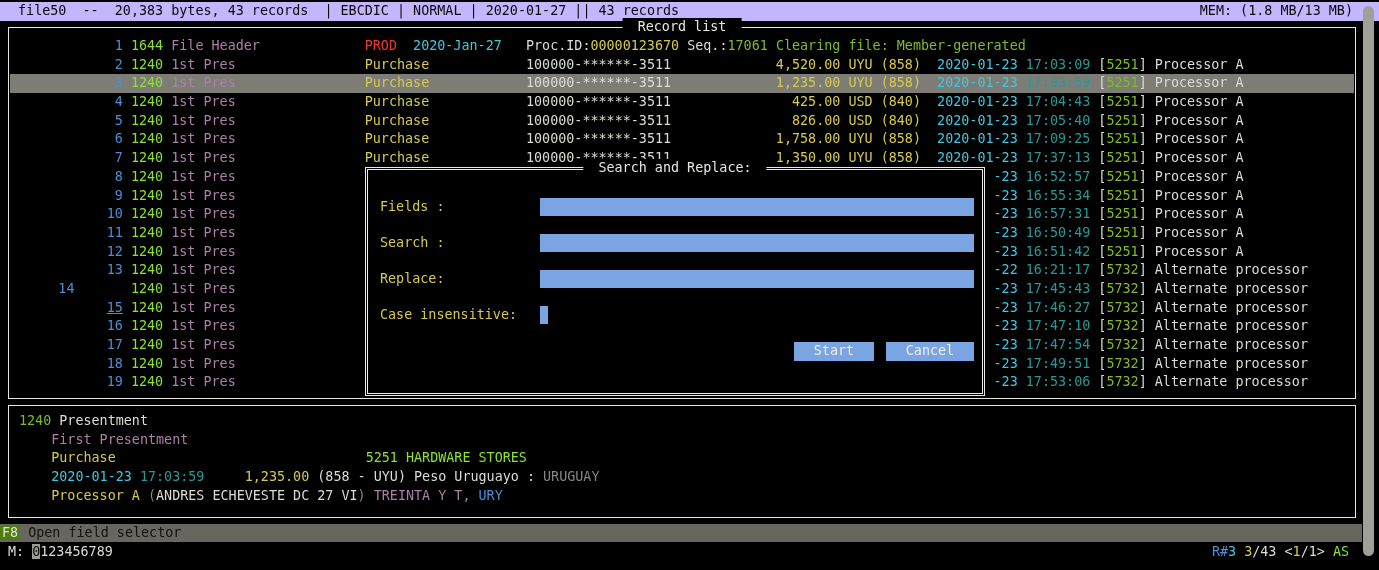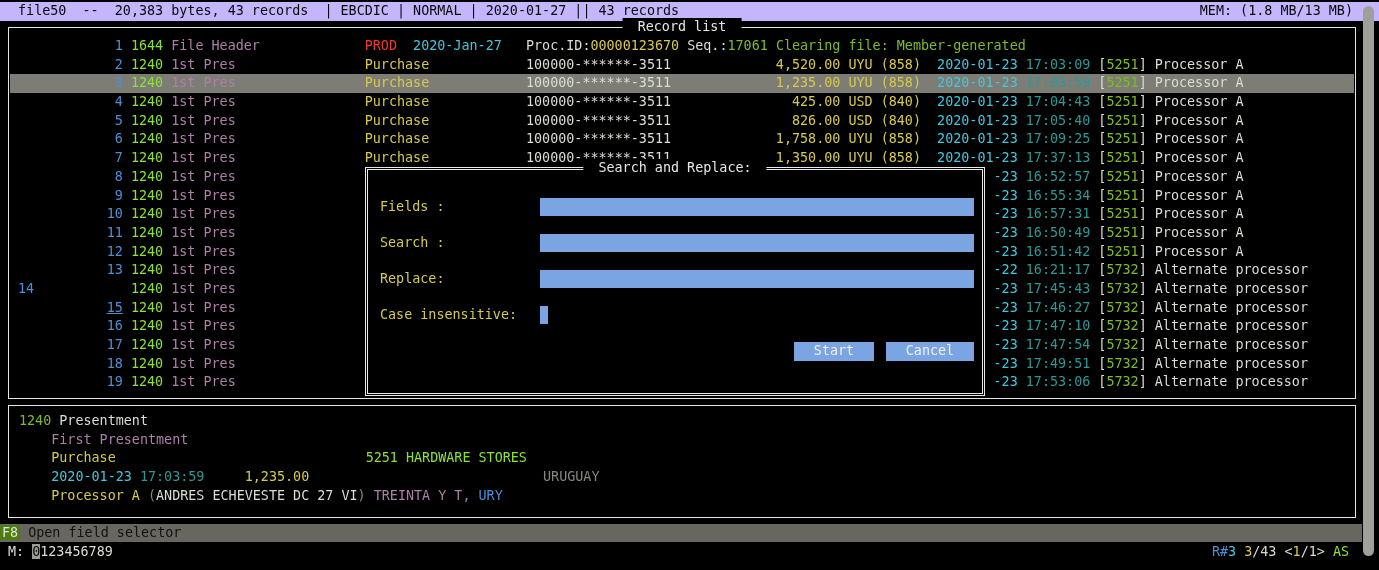--- a/index.html
+++ b/index.html
@@ -229,21 +229,21 @@
         <span class="seg c-green" style="left: 15ch;">1240</span>
         <span class="seg c-purple" style="left: 20ch;">1st Pres</span>
         <span class="seg c-cdate" style="left: 122ch;">-22</span>
         <span class="seg c-ctime" style="left: 126ch;">16:21:17</span>
         <span class="seg c-white" style="left: 135ch;">[</span>
         <span class="seg c-green2" style="left: 136ch;">5732</span>
         <span class="seg c-white" style="left: 140ch;">]</span>
         <span class="seg c-white" style="left: 142ch;">Alternate processor</span>
       </div>
       <div class="row">
-        <span class="seg c-blue" style="left: 0ch; width: 14ch; text-align: left; margin-left: 8px;">14</span>
+        <span class="seg c-blue" style="left: 0ch; width: 14ch; text-align: center;">14</span>
         <span class="seg c-green" style="left: 15ch;">1240</span>
         <span class="seg c-purple" style="left: 20ch;">1st Pres</span>
         <span class="seg c-cdate" style="left: 122ch;">-23</span>
         <span class="seg c-ctime" style="left: 126ch;">17:45:43</span>
         <span class="seg c-white" style="left: 135ch;">[</span>
         <span class="seg c-green2" style="left: 136ch;">5732</span>
         <span class="seg c-white" style="left: 140ch;">]</span>
         <span class="seg c-white" style="left: 142ch;">Alternate processor</span>
       </div>
       <div class="row">
@@ -349,20 +349,21 @@
         <span class="seg c-purple" style="left: 4ch;">First Presentment</span>
       </div>
       <div class="dline">
         <span class="seg c-yellow" style="left: 4ch;">Purchase</span>
         <span class="seg c-green" style="left: 43ch;">5251 HARDWARE STORES</span>
       </div>
       <div class="dline">
         <span class="seg c-cdate" style="left: 4ch;">2020-01-23</span>
         <span class="seg c-ctime" style="left: 15ch;">17:03:59</span>
         <span class="seg c-yellow" style="left: 28ch;">1,235.00</span>
+        <span class="seg c-white" style="left: 37ch;">(858 - UYU) Peso Uruguayo :</span>
         <span class="seg c-gray" style="left: 65ch;">URUGUAY</span>
       </div>
       <div class="dline">
         <span class="seg c-yellow" style="left: 4ch;">Processor A</span>
         <span class="seg c-gray" style="left: 16ch;">(</span>
         <span class="seg c-white" style="left: 17ch;">ANDRES ECHEVESTE DC 27 VI</span>
         <span class="seg c-gray" style="left: 42ch;">)</span>
         <span class="seg c-purple" style="left: 44ch;">TREINTA Y T,</span>
         <span class="seg c-blue" style="left: 57ch;">URY</span>
       </div>

